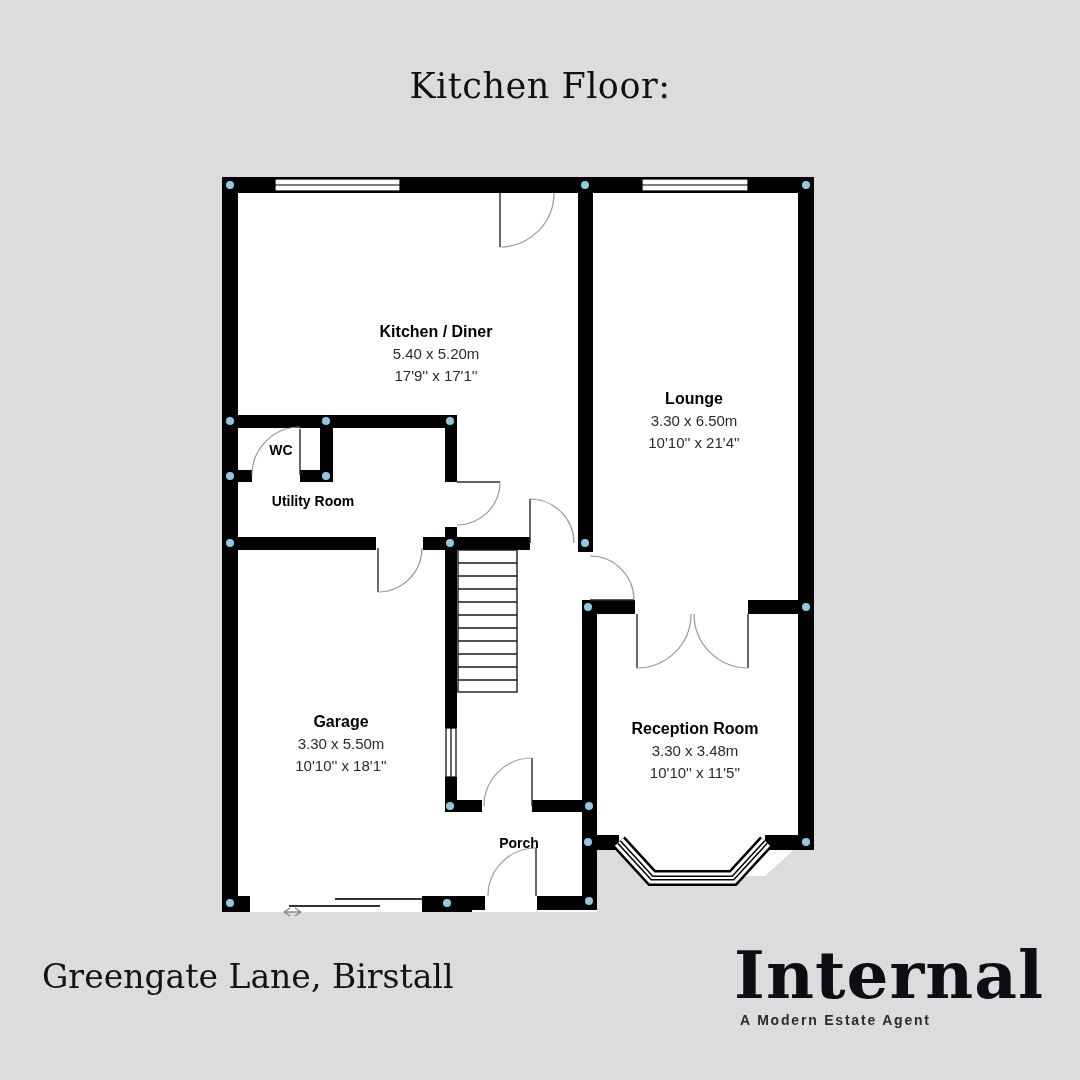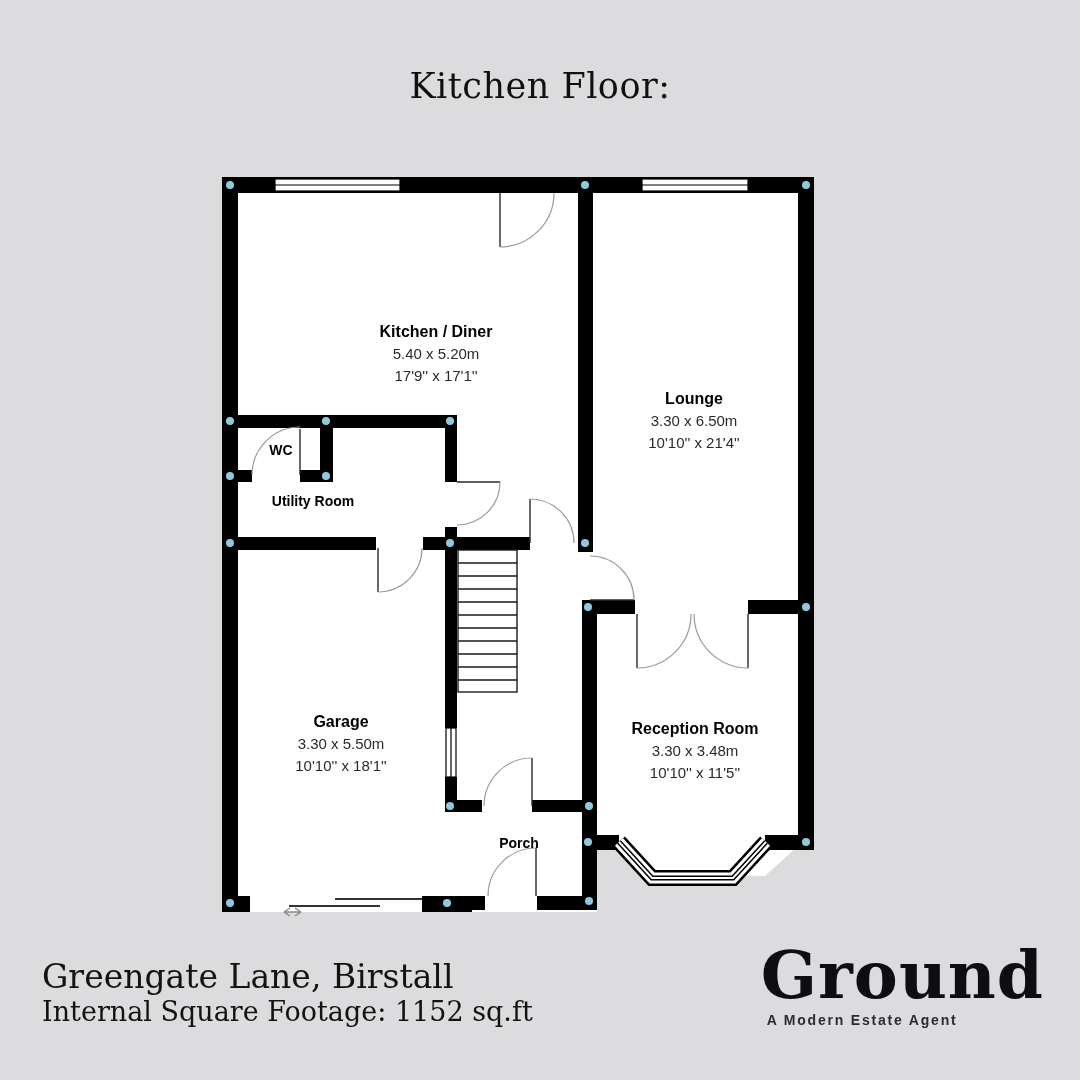--- a/index.html
+++ b/index.html
@@ -180,19 +180,18 @@
     <text class="room-dims" x="695" y="756">3.30 x 3.48m</text>
     <text class="room-dims" x="695" y="778">10'10'' x 11'5''</text>
 
     <text class="room-name-sm" x="519" y="848">Porch</text>
   </g>
 </svg>
 </div>
 
 <div class="footer-address">
   <div class="addr">Greengate Lane, Birstall</div>
-  <div class="sqft">Internal Square Footage: 1152 sq.ft</div>
 </div>
 
 <div class="brand">
-  <div class="logo">Ground</div>
+  <div class="logo">Internal</div>
   <div class="tagline">A Modern Estate Agent</div>
 </div>
 
 </body></html>

